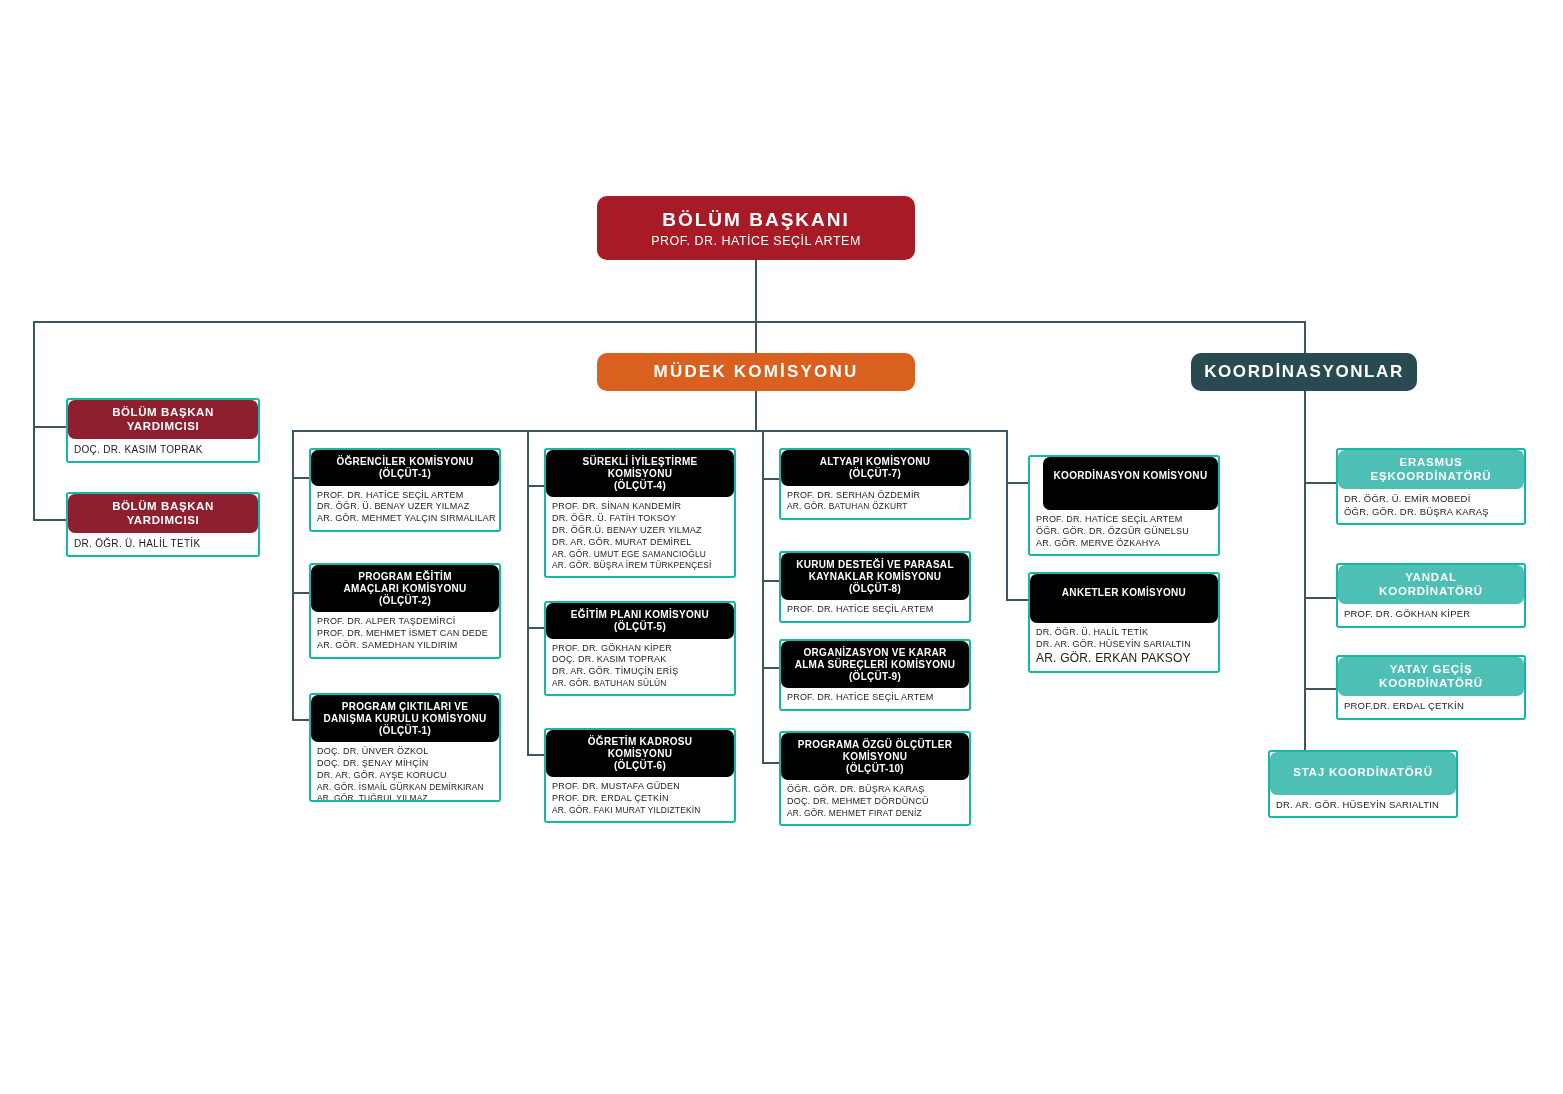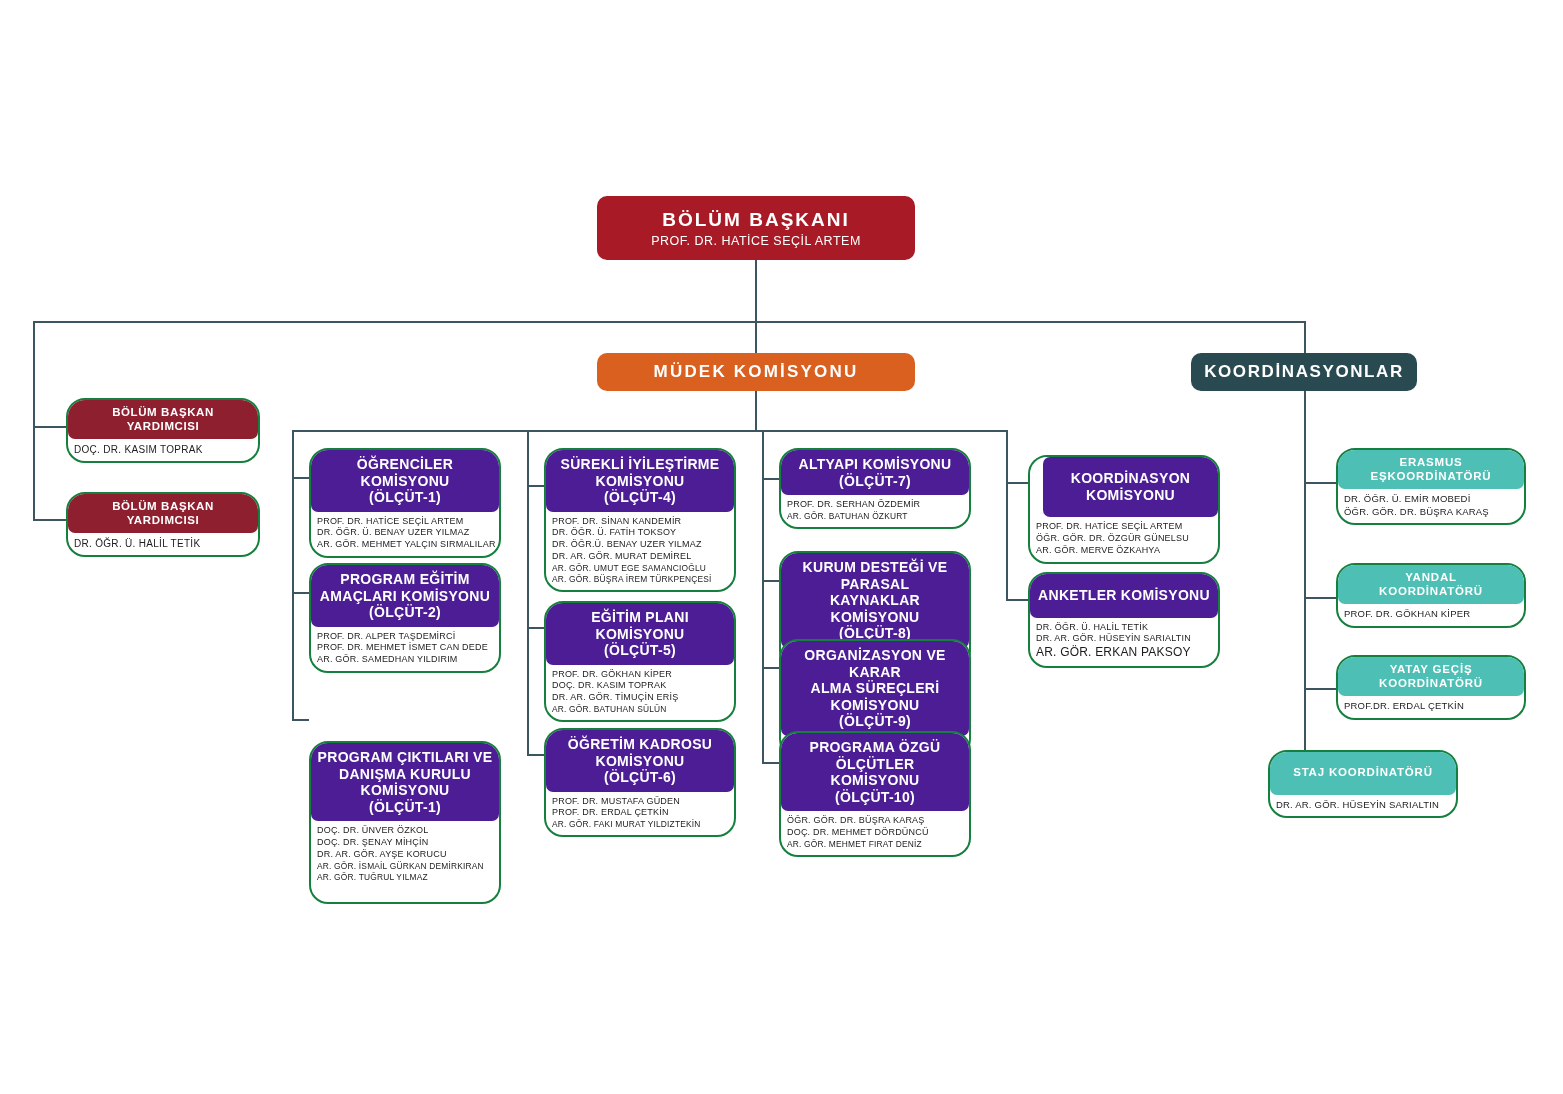--- a/index.html
+++ b/index.html
@@ -12,22 +12,22 @@
   #stage { position: relative; width: 1563px; height: 1094px; }
 
   
   .ln { position: absolute; background: #3c5560; }
   .lnv { width: 2px; }
   .lnh { height: 2px; }
 
   
   .card {
     position: absolute;
-    border: 2px solid #15803d;
-    border-radius: 19px;
+    border: 2px solid #14b8a6;
+    border-radius: 3px;
     background: #ffffff;
     overflow: hidden;
   }
   .card .hd {
     border-radius: 7px;
     color: #ffffff;
     text-align: center;
     font-weight: bold;
     letter-spacing: .4px;
     line-height: 1.18;
@@ -71,21 +71,21 @@
     left: 1191px; top: 353px; width: 226px; height: 38px;
     background: #2A4A52;
     font-size: 17px; font-weight: bold; letter-spacing: 1.6px;
   }
 
   
   .vice .hd { background: #8E1F2F; font-size: 11.5px; letter-spacing: .6px; }
   .vice .bd { font-size: 10px; letter-spacing: .3px; }
 
   
-  .comm .hd { background: #4c1d95; font-size: 14px; letter-spacing: .3px; }
+  .comm .hd { background: #000000; font-size: 10px; letter-spacing: .3px; }
   .comm .bd { font-size: 9px; letter-spacing: .2px; }
 
   
   .coord .hd { background: #4DBFB5; font-size: 11.5px; letter-spacing: .8px; }
   .coord .bd { font-size: 9.5px; letter-spacing: .2px; }
 </style>
 </head>
 <body>
 
 <div id="stage">
@@ -181,21 +181,21 @@
       <div>AMAÇLARI KOMİSYONU</div>
       <div>(ÖLÇÜT-2)</div>
     </div>
     <div class="bd">
       <div>PROF. DR. ALPER TAŞDEMİRCİ</div>
       <div>PROF. DR. MEHMET İSMET CAN DEDE</div>
       <div>AR. GÖR. SAMEDHAN  YILDIRIM</div>
     </div>
   </div>
 
-  <div class="card comm" style="left:309px; top:693px; width:192px; height:163px;margin-top:48px;">
+  <div class="card comm" style="left:309px; top:693px; width:192px; height:109px;">
     <div class="hd">
       <div>PROGRAM ÇIKTILARI VE</div>
       <div>DANIŞMA KURULU KOMİSYONU</div>
       <div>(ÖLÇÜT-1)</div>
     </div>
     <div class="bd">
       <div>DOÇ. DR. ÜNVER ÖZKOL</div>
       <div>DOÇ. DR. ŞENAY MİHÇİN</div>
       <div>DR. AR. GÖR. AYŞE KORUCU</div>
       <div style="font-size:8.4px">AR. GÖR. İSMAİL GÜRKAN DEMİRKIRAN</div>
@@ -285,32 +285,32 @@
       <div>(ÖLÇÜT-10)</div>
     </div>
     <div class="bd">
       <div>ÖĞR. GÖR. DR. BÜŞRA KARAŞ</div>
       <div>DOÇ. DR. MEHMET DÖRDÜNCÜ</div>
       <div style="font-size:8.4px">AR. GÖR. MEHMET FIRAT DENİZ</div>
     </div>
   </div>
 
   <div class="card comm" style="left:1028px; top:455px; width:192px;">
-    <div class="hd" style="padding:13px 4px 14px;margin-left:13px;">
+    <div class="hd" style="padding:13px 4px 28px;margin-left:13px;">
       <div>KOORDİNASYON  KOMİSYONU</div>
     </div>
     <div class="bd">
       <div>PROF. DR. HATİCE SEÇİL ARTEM</div>
       <div>ÖĞR. GÖR. DR. ÖZGÜR GÜNELSU</div>
       <div>AR. GÖR. MERVE ÖZKAHYA</div>
     </div>
   </div>
 
   <div class="card comm" style="left:1028px; top:572px; width:192px;">
-    <div class="hd" style="padding:13px 4px 14px;">
+    <div class="hd" style="padding:13px 4px 24px;">
       <div>ANKETLER KOMİSYONU</div>
     </div>
     <div class="bd">
       <div>DR. ÖĞR. Ü. HALİL TETİK</div>
       <div>DR. AR. GÖR. HÜSEYİN SARIALTIN</div>
       <div style="font-size:12px">AR. GÖR. ERKAN PAKSOY</div>
     </div>
   </div>
 
   <div class="card coord" style="left:1336px; top:448px; width:190px;">

